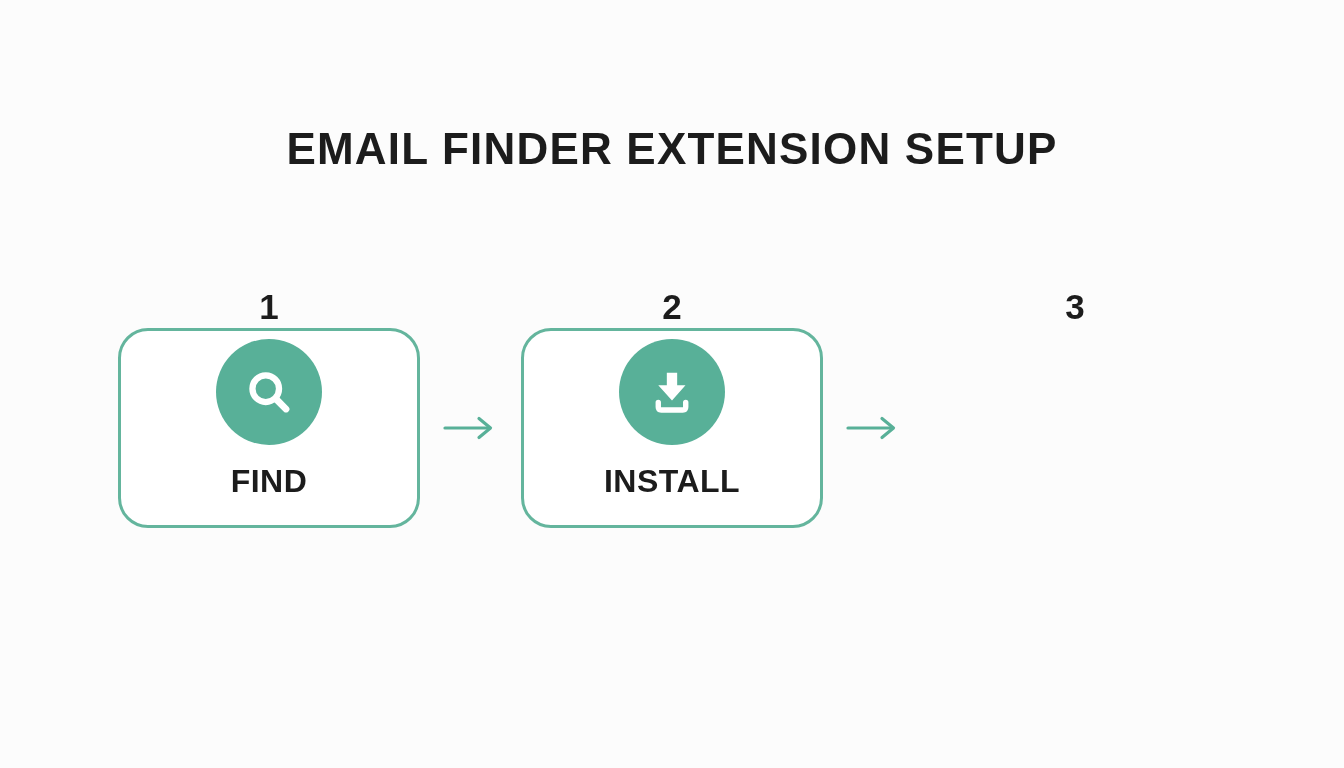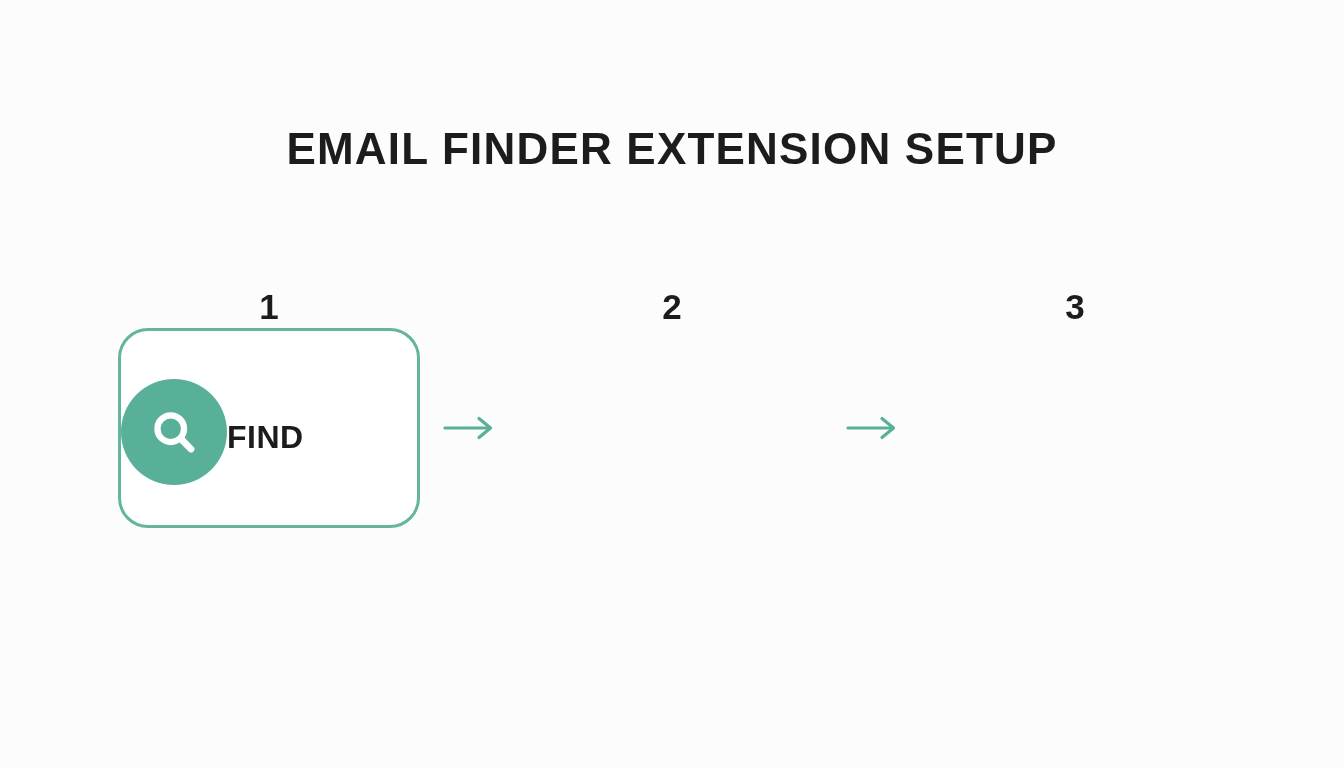--- a/index.html
+++ b/index.html
@@ -58,20 +58,21 @@
     text-align: center;
     color: var(--text);
   }
   .step-box {
     width: 302px;
     height: 200px;
     background: var(--box-bg);
     border: 3px solid var(--border);
     border-radius: 30px;
     display: flex;
+    flex-direction: column;
     align-items: center;
   }
   .icon-circle {
     margin-top: 8px;
     width: 106px;
     height: 106px;
     border-radius: 50%;
     background: var(--accent);
     color: var(--icon);
     display: flex;
@@ -123,20 +124,29 @@
 
     <div class="arrow-cell">
       <svg width="56" height="28" viewBox="0 0 56 28" aria-hidden="true">
         <line x1="2" y1="14" x2="46" y2="14" stroke="currentColor" stroke-width="3.2" stroke-linecap="round"></line>
         <polyline points="36,4.5 47.5,14 36,23.5" fill="none" stroke="currentColor" stroke-width="3.2" stroke-linecap="round" stroke-linejoin="round"></polyline>
       </svg>
     </div>
 
     <div class="step">
       <div class="step-number">2</div>
+      <div class="step-box">
+        <div class="icon-circle">
+          <svg width="54" height="54" viewBox="0 0 24 24" aria-hidden="true">
+            <path d="M9.7 3.4 h4.6 v5.6 h3.7 L12 15.8 5.9 9 h3.8 Z" fill="currentColor"></path>
+            <path d="M5.9 16.6 v2.1 q0 1.3 1.3 1.3 h9.6 q1.3 0 1.3 -1.3 v-2.1" fill="none" stroke="currentColor" stroke-width="2.4" stroke-linecap="round"></path>
+          </svg>
+        </div>
+        <div class="step-label">INSTALL</div>
+      </div>
     </div>
 
     <div class="arrow-cell">
       <svg width="56" height="28" viewBox="0 0 56 28" aria-hidden="true">
         <line x1="2" y1="14" x2="46" y2="14" stroke="currentColor" stroke-width="3.2" stroke-linecap="round"></line>
         <polyline points="36,4.5 47.5,14 36,23.5" fill="none" stroke="currentColor" stroke-width="3.2" stroke-linecap="round" stroke-linejoin="round"></polyline>
       </svg>
     </div>
 
     <div class="step">

